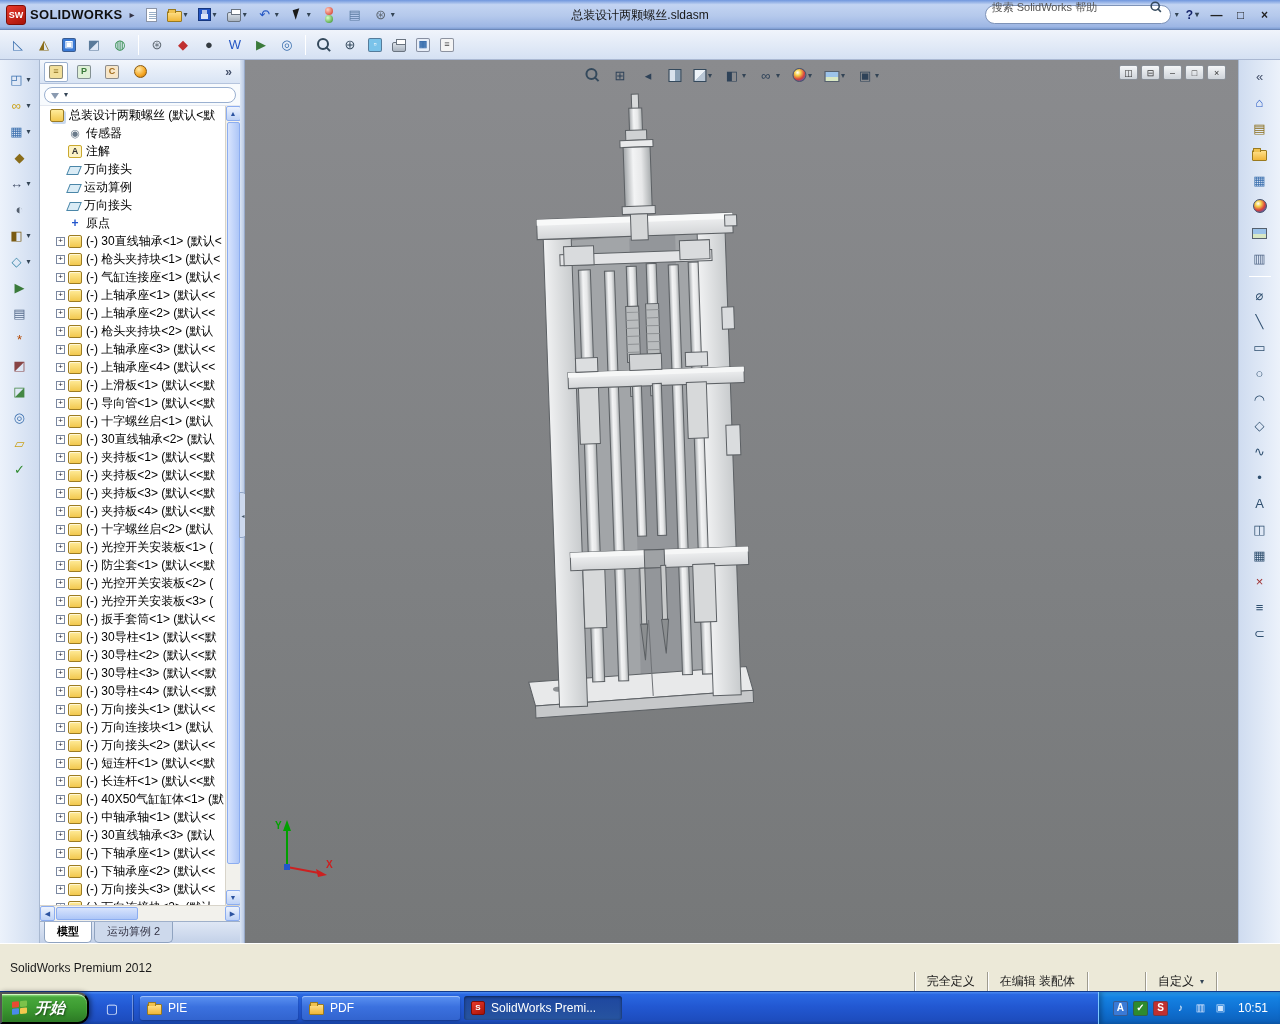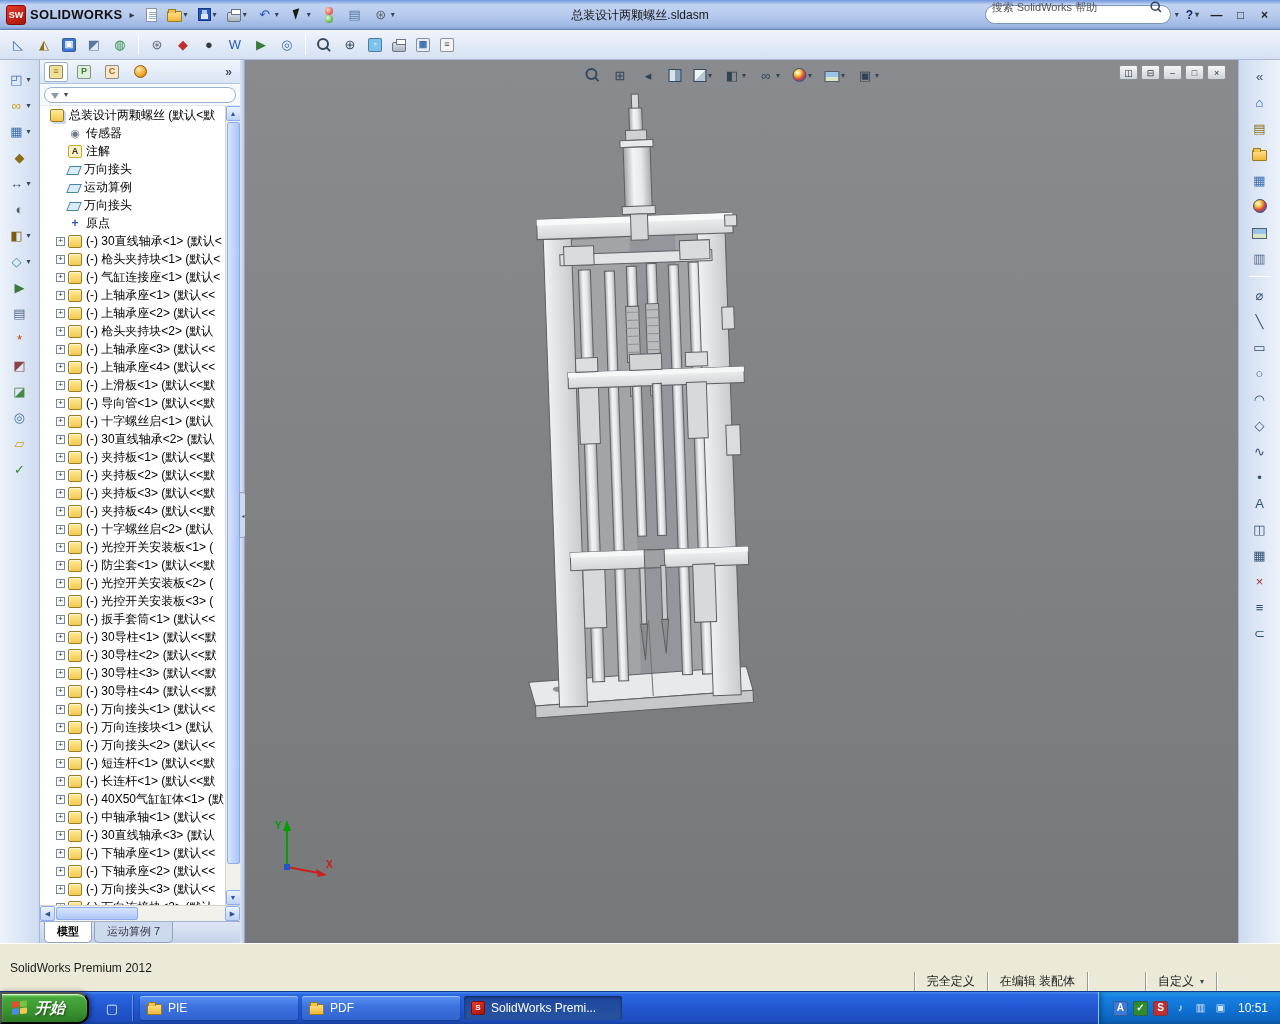--- a/index.html
+++ b/index.html
@@ -613,21 +613,21 @@
         <span class="sb-thumbh"></span>
         <span class="hs-track"></span>
         <span class="sb-btn">▶</span>
       </div>
       <div class="tree-tabs">
 
       <div class="ttab active">
             <span>模型</span>
           </div>
           <div class="ttab">
-            <span>运动算例 7</span>
+            <span>运动算例 2</span>
           </div>
         </div>
     </div>
 
     <div class="splitter">
       <div class="collapse-tab">
           <span>◂</span>
         </div>
     </div>
 

